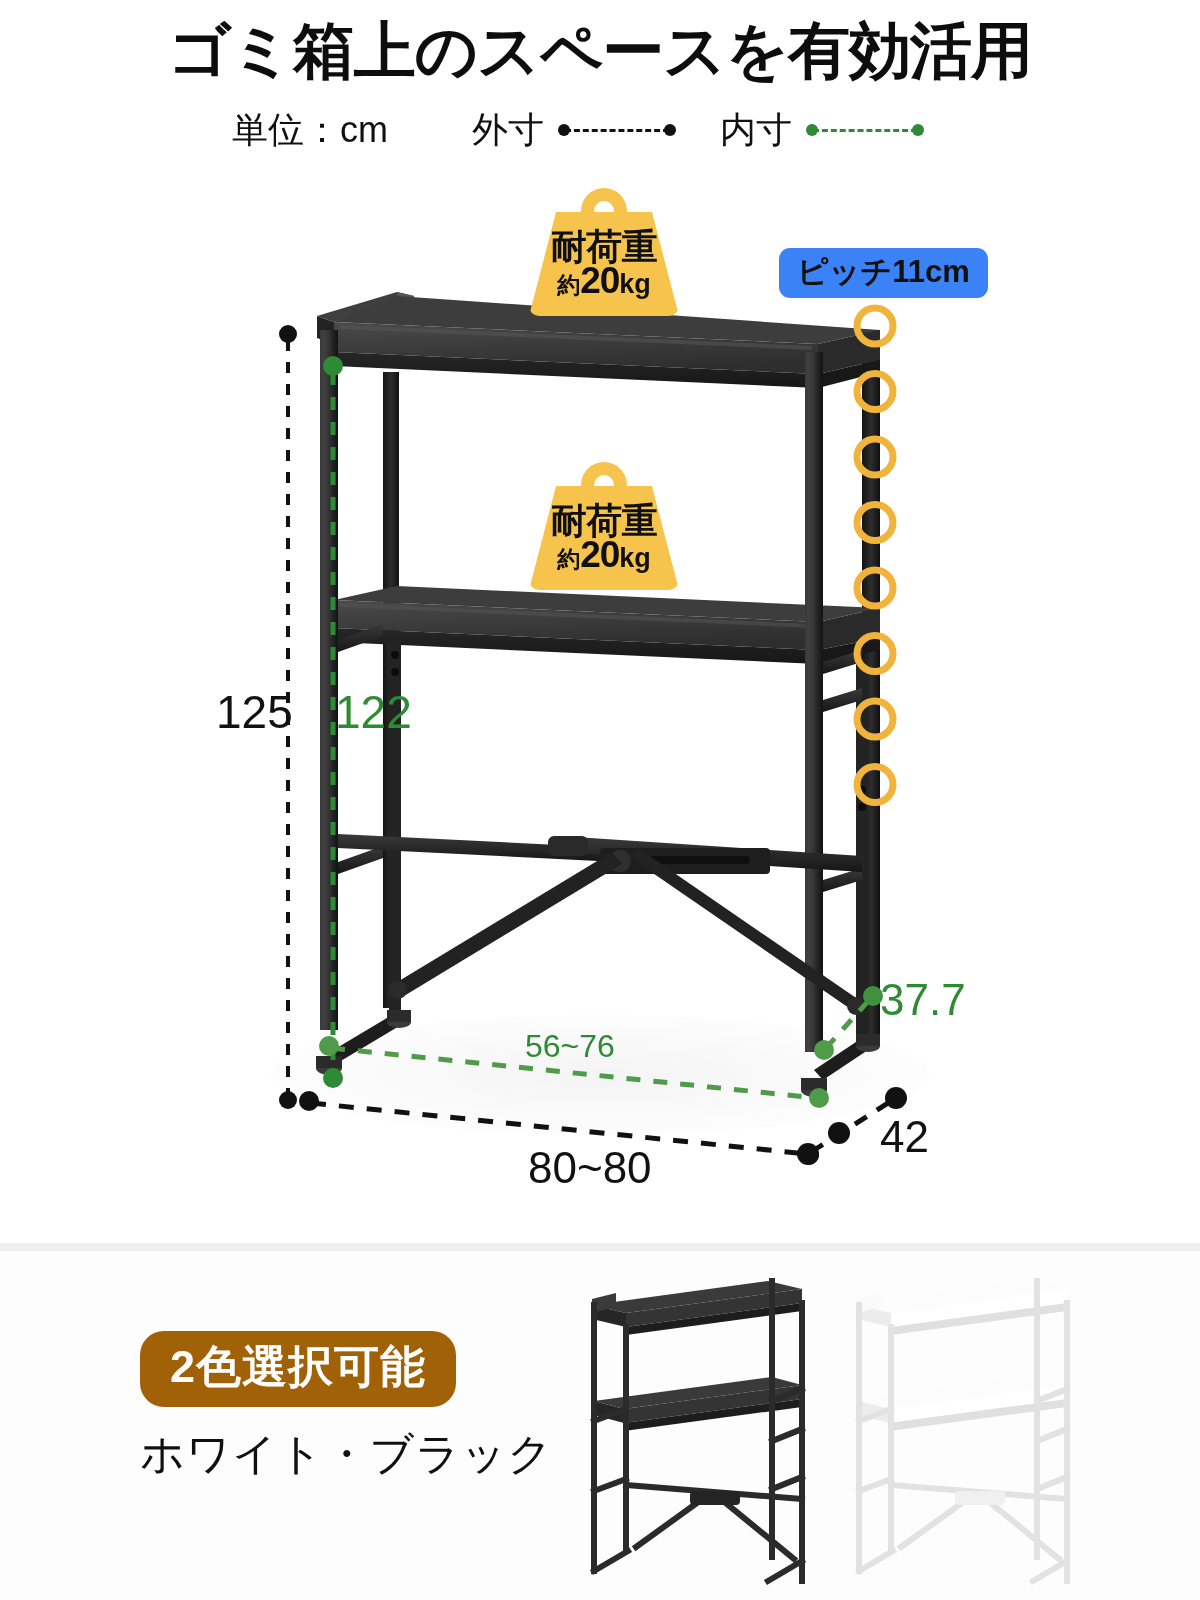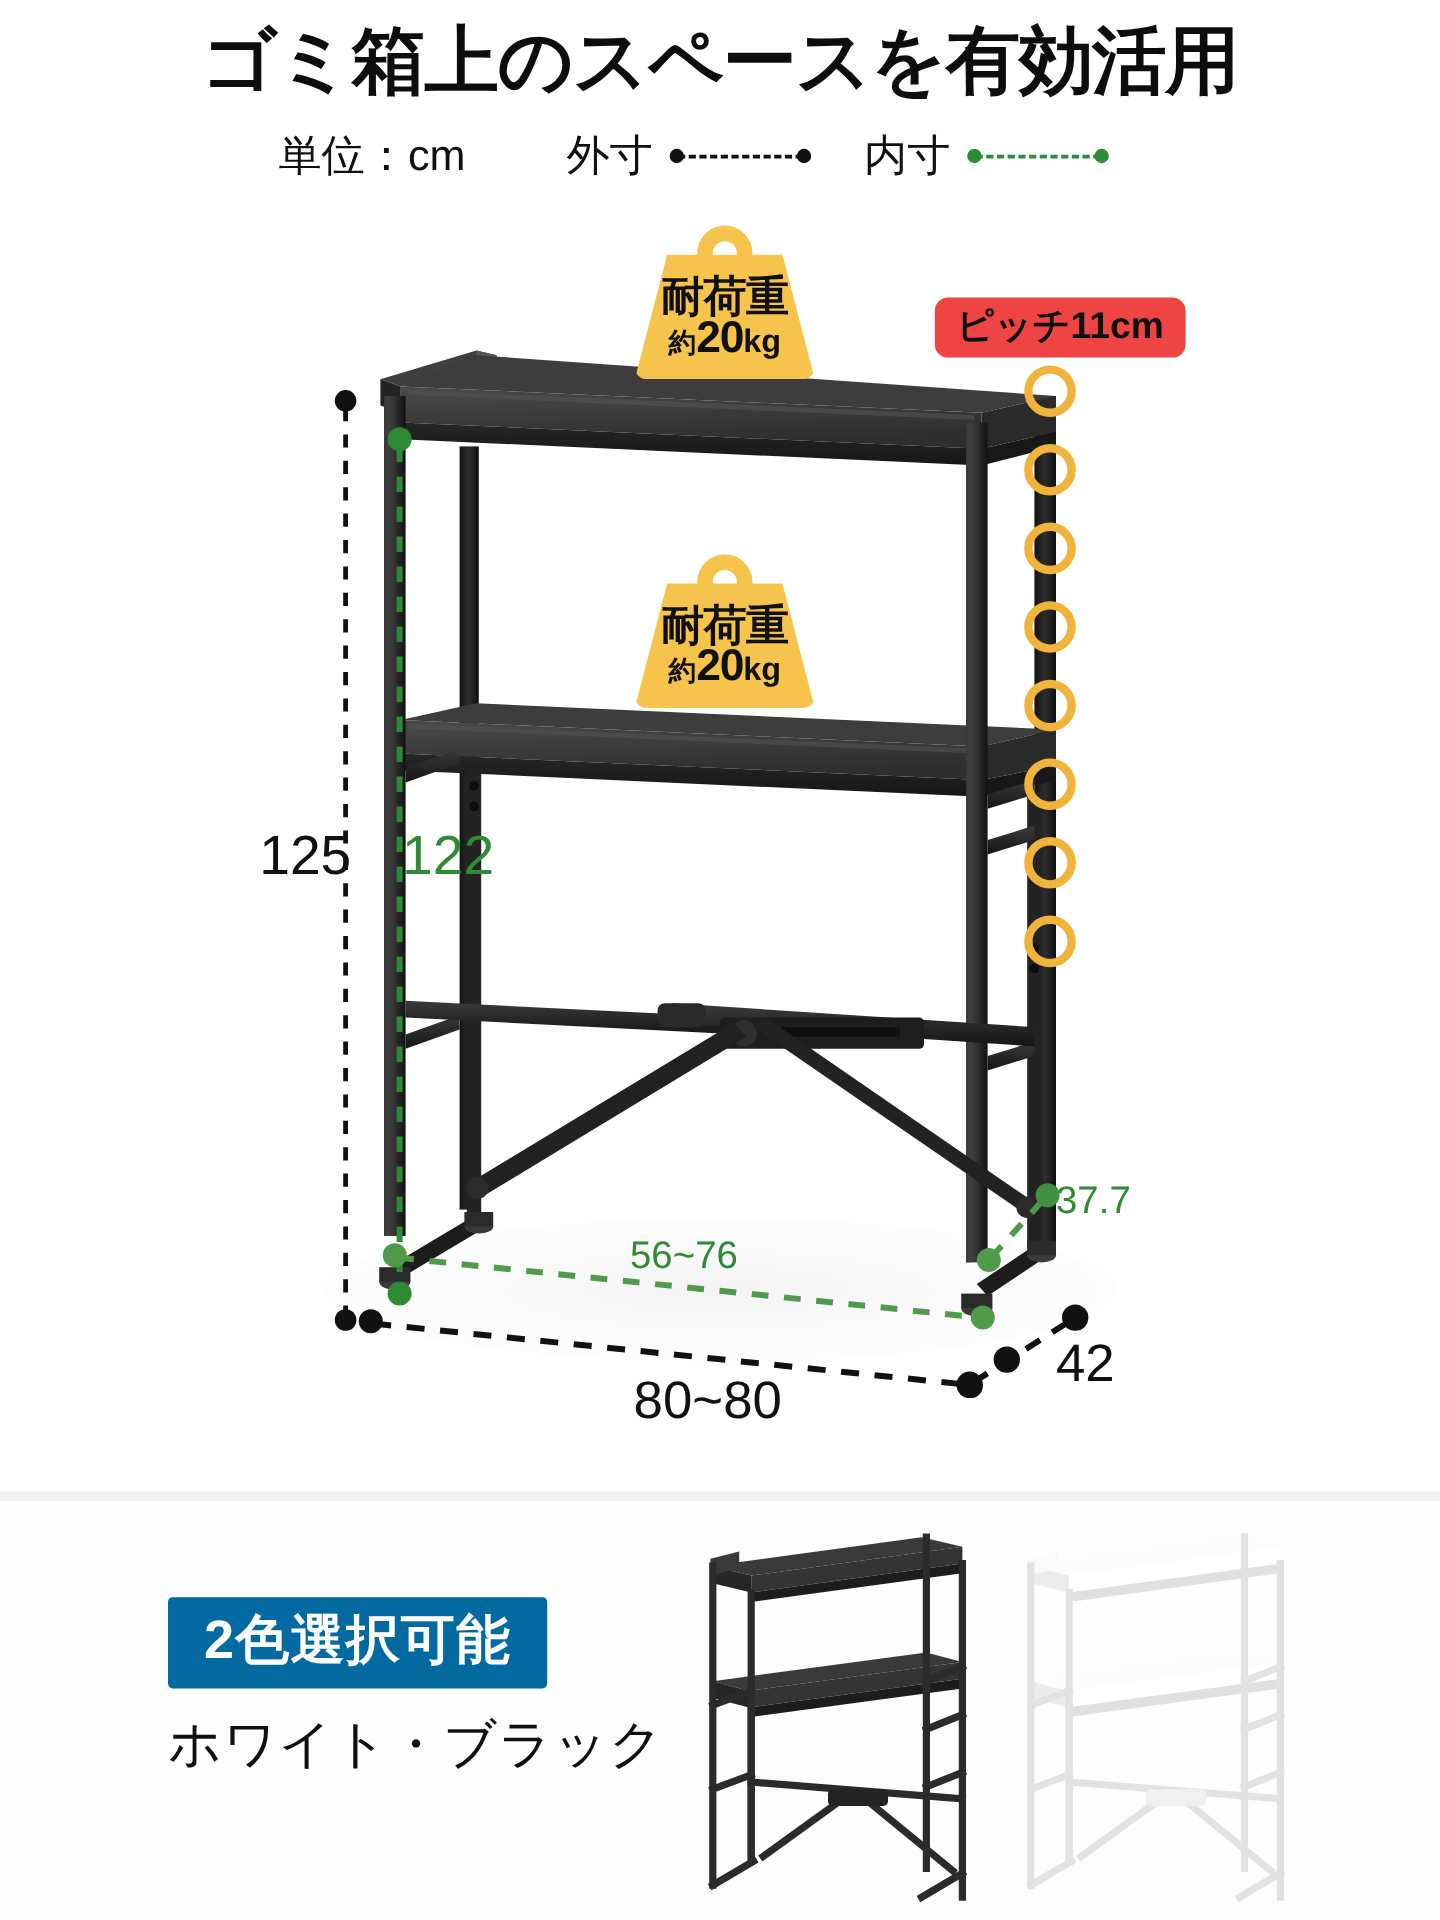--- a/index.html
+++ b/index.html
@@ -66,21 +66,21 @@
     font-size:44px;line-height:44px;font-weight:normal;text-align:center;
   }
   .dim.black{color:#111111;}
   .dim.green{color:#2f8a36;}
 
   #dim-height-outer{left:216px;top:690px;font-size:46px;}
   #dim-height-inner{left:335px;top:690px;font-size:46px;}
   #dim-inner-width{left:525px;top:1024px;font-size:32px;}
   #dim-outer-width{left:528px;top:1146px;font-size:44px;}
   #dim-depth-outer{left:880px;top:1115px;font-size:44px;}
-  #dim-depth-inner{left:880px;top:978px;font-size:32px;}
+  #dim-depth-inner{left:880px;top:978px;font-size:44px;}
 
   
   #rack-svg{position:absolute;left:0;top:0;width:1200px;height:1243px;}
 
   
   .weight-badge{
     position:absolute;width:150px;height:128px;
   }
   .weight-badge .wb-body{
     position:absolute;left:0;bottom:0;width:150px;height:104px;
@@ -111,41 +111,41 @@
   .weight-badge .wb-l2 .num{font-size:37px;letter-spacing:-1px;}
   .weight-badge .wb-l2 .kg{font-size:27px;}
 
   #weight-badge-top{left:529px;top:188px;}
   #weight-badge-mid{left:529px;top:462px;}
 
   
   #pitch-badge{
     position:absolute;left:779px;top:248px;
     padding:7px 18px 9px 18px;
-    background:#ef4444;border-radius:11px;
+    background:#3b82f6;border-radius:11px;
     font-size:31px;line-height:34px;font-weight:bold;color:#101010;
     white-space:nowrap;
   }
 
   
   #section-divider{
     position:absolute;left:0;top:1243px;width:1200px;height:8px;
     background:#f0f0f0;
   }
 
   
   #color-panel{
     position:absolute;left:0;top:1251px;width:1200px;height:349px;
     background:#fdfdfd;
   }
 
   #color-badge{
     position:absolute;left:140px;top:80px;
     padding:10px 30px 14px 30px;
-    background:#0369a1;border-radius:4px;
+    background:#a16207;border-radius:24px;
     font-size:45px;line-height:52px;font-weight:bold;color:#ffffff;
     white-space:nowrap;letter-spacing:1px;
   }
   #color-options{
     position:absolute;left:140px;top:175px;
     font-size:44px;line-height:56px;color:#101010;font-weight:normal;
     white-space:nowrap;letter-spacing:1px;
   }
 
   .thumb{position:absolute;top:0;width:300px;height:349px;}

